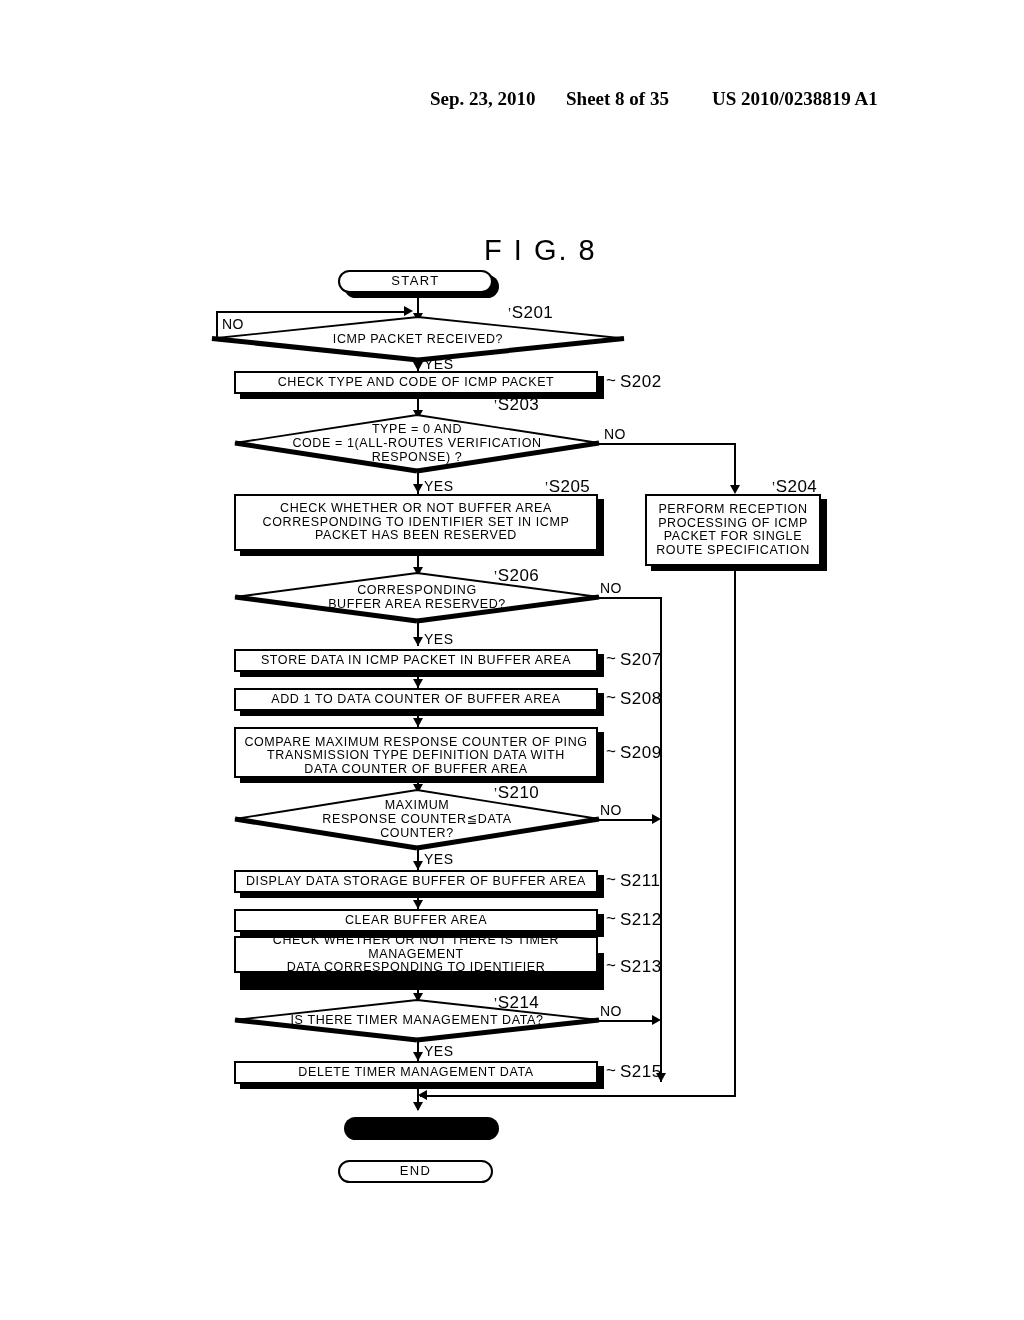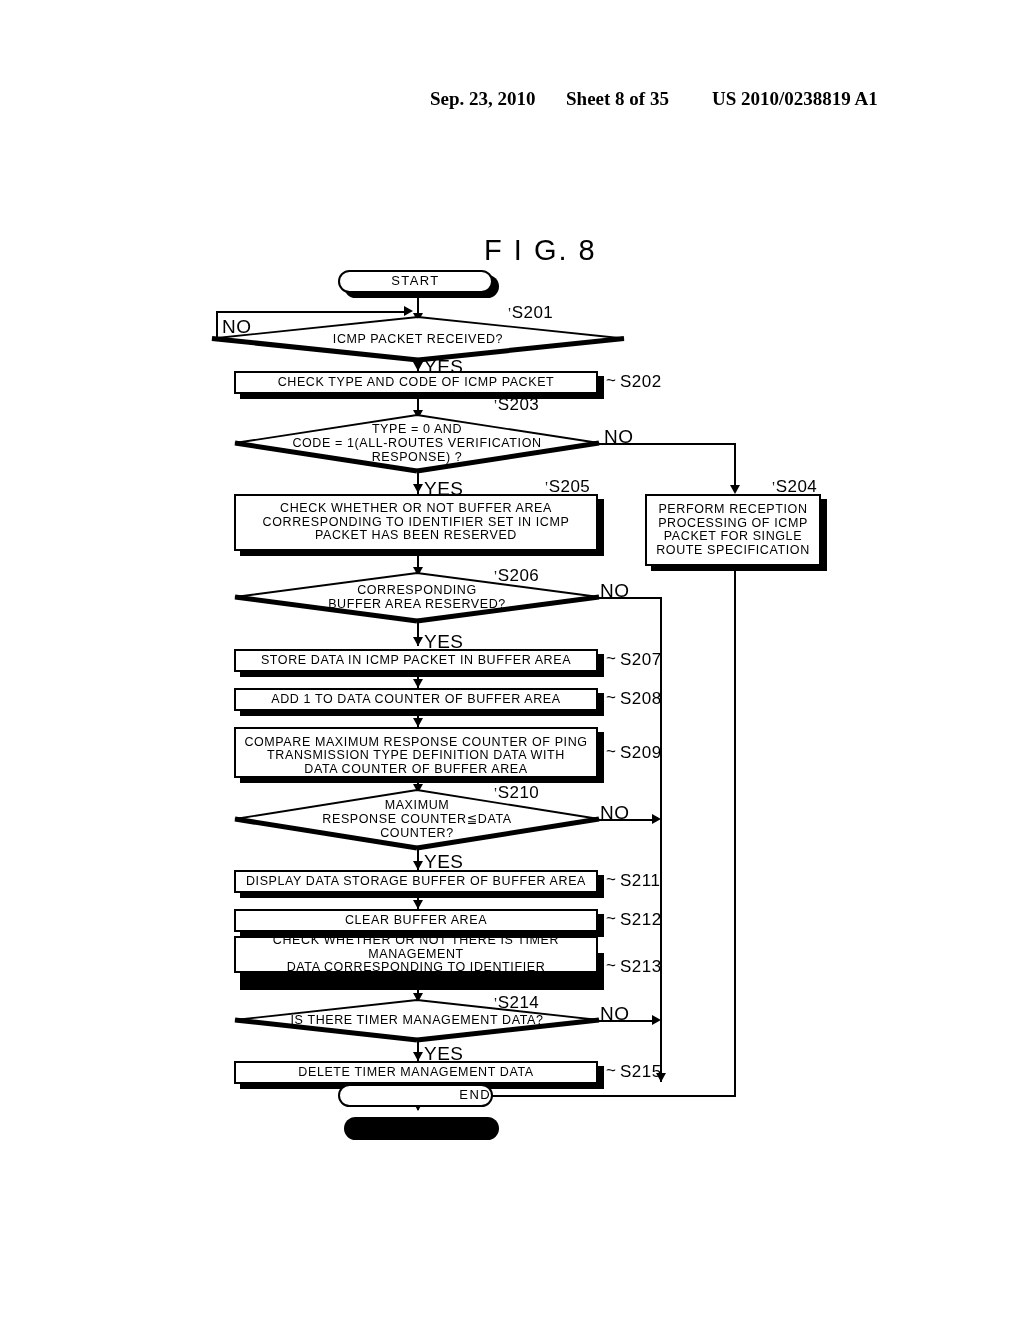--- a/index.html
+++ b/index.html
@@ -123,21 +123,21 @@
   .arr.left {
     border-top: 5px solid transparent;
     border-bottom: 5px solid transparent;
     border-right: 9px solid #000000;
   }
 
   
   .mini {
     position: absolute;
     font-family: "Liberation Sans", sans-serif;
-    font-size: 19px;
+    font-size: 14px;
     letter-spacing: 0.5px;
     white-space: nowrap;
     z-index: 4;
   }
   .step-id {
     position: absolute;
     font-family: "Liberation Sans", sans-serif;
     font-size: 17px;
     letter-spacing: 0.5px;
     white-space: nowrap;
@@ -387,17 +387,17 @@
 
   <div class="arr down" style="left:656px; top:1073px;"></div>
   <div class="ln h" style="left:420px; top:1095px; width:316px;"></div>
   <div class="ln v" style="left:734px; top:1080px; height:16px;"></div>
   <div class="arr left" style="left:418px; top:1090px;"></div>
 
   <div class="ln v" style="left:417px; top:1084px; height:26px;"></div>
   <div class="arr down" style="left:413px; top:1102px;"></div>
 
   <div class="shadow terminal-shadow" style="left:344px; top:1117px; width:155px; height:23px;"></div>
-  <div class="node terminal" style="left:338px; top:1084px; width:155px; height:23px;justify-content:flex-end;">
+  <div class="node terminal" style="left:338px; top:1160px; width:155px; height:23px;">
     <span>END</span>
   </div>
 
 </div>
 
 </body></html>

